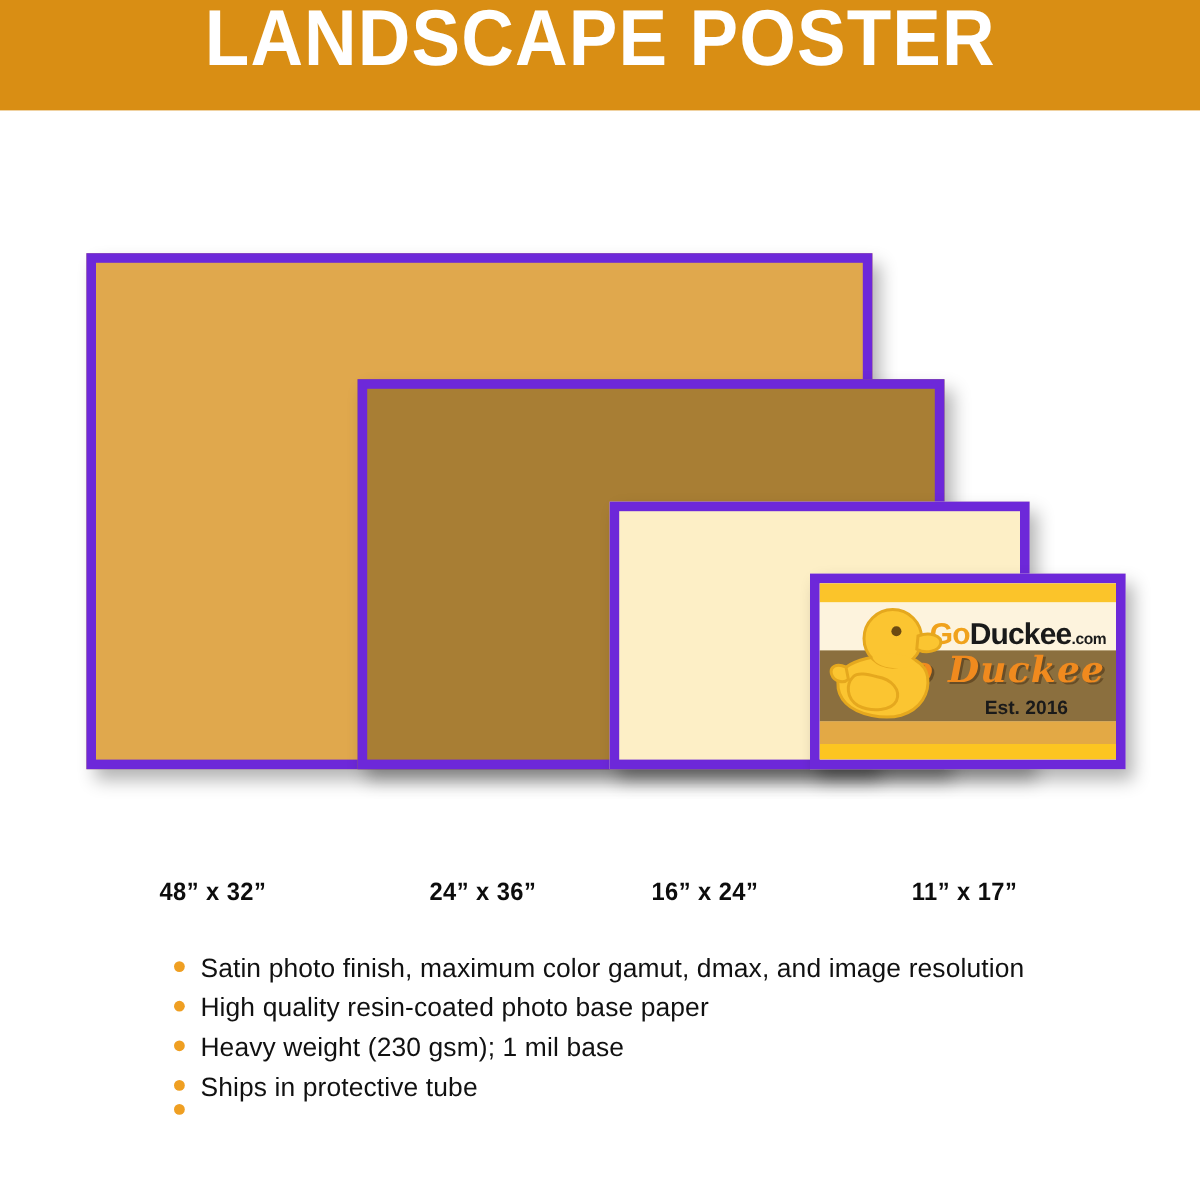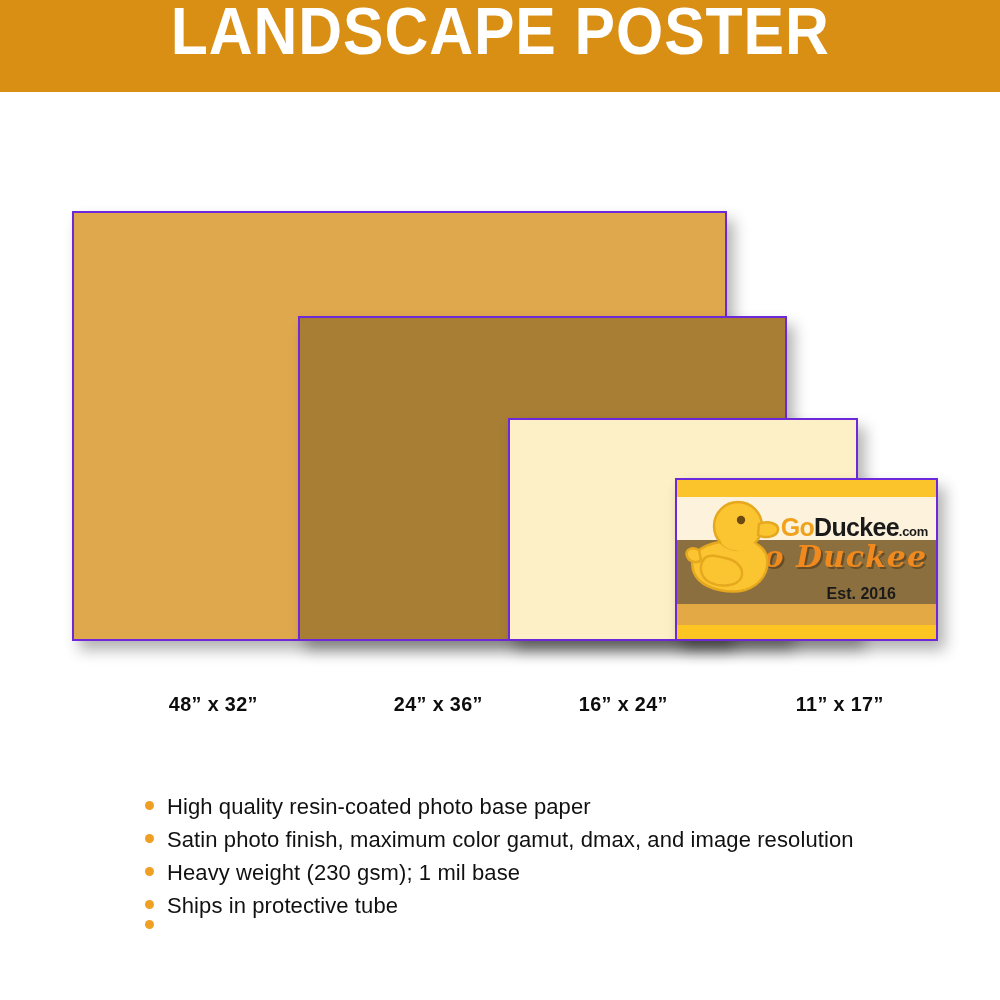--- a/index.html
+++ b/index.html
@@ -42,21 +42,21 @@
   
   #poster-stage {
     position: absolute;
     left: 0;
     top: 92px;
     width: 1000px;
     height: 600px;
   }
   .poster-rect {
     position: absolute;
-    border: 2px solid #6d28d9;
+    border: 8px solid #6d28d9;
     box-sizing: border-box;
     box-shadow: 7px 9px 14px rgba(0,0,0,0.30);
   }
   #poster-rect-1 { left: 72px;  top: 119px; width: 655px; height: 430px; background: #e0a84d; z-index: 1; }
   #poster-rect-2 { left: 298px; top: 224px; width: 489px; height: 325px; background: #a87e34; z-index: 2; }
   #poster-rect-3 { left: 508px; top: 326px; width: 350px; height: 223px; background: #fdefc6; z-index: 3; }
   #poster-rect-4 { left: 675px; top: 386px; width: 263px; height: 163px; background: #fdf3d8; z-index: 4; overflow: hidden; padding: 0; }
 
   
   #logo-card {
@@ -116,24 +116,23 @@
     width: 96px;
     height: 108px;
     z-index: 5;
     pointer-events: none;
   }
 
   
   #size-labels {
     position: absolute;
     left: 0;
-    top: 692px;
+    top: 732px;
     width: 864px;
     height: 40px;
-    margin-left: 36px;
   }
   .size-label {
     position: absolute;
     top: 0;
     font-size: 21px;
     font-weight: bold;
     color: #0d0d0d;
     font-family: "Liberation Sans Narrow", "Liberation Sans", sans-serif;
     white-space: nowrap;
     transform: scaleX(0.94);
@@ -227,28 +226,28 @@
 <div id="size-labels">
   <div class="size-label" id="size-label-0">48” x 32”</div>
   <div class="size-label" id="size-label-1">24” x 36”</div>
   <div class="size-label" id="size-label-2">16” x 24”</div>
   <div class="size-label" id="size-label-3">11” x 17”</div>
 </div>
 
 <div id="feature-list">
   <div class="feature-item">
     <span class="bullet-dot"></span>
+    <span class="feature-text">Satin photo finish, maximum color gamut, dmax, and image resolution</span>
+  </div>
+  <div class="feature-item">
+    <span class="bullet-dot"></span>
     <span class="feature-text">High quality resin-coated photo base paper</span>
   </div>
   <div class="feature-item">
     <span class="bullet-dot"></span>
-    <span class="feature-text">Satin photo finish, maximum color gamut, dmax, and image resolution</span>
-  </div>
-  <div class="feature-item">
-    <span class="bullet-dot"></span>
     <span class="feature-text">Heavy weight (230 gsm); 1 mil base</span>
   </div>
   <div class="feature-item">
     <span class="bullet-dot"></span>
     <span class="feature-text">Ships in protective tube</span>
   </div>
   <div class="feature-item">
     <span class="bullet-dot"></span>
   </div>
 </div>

